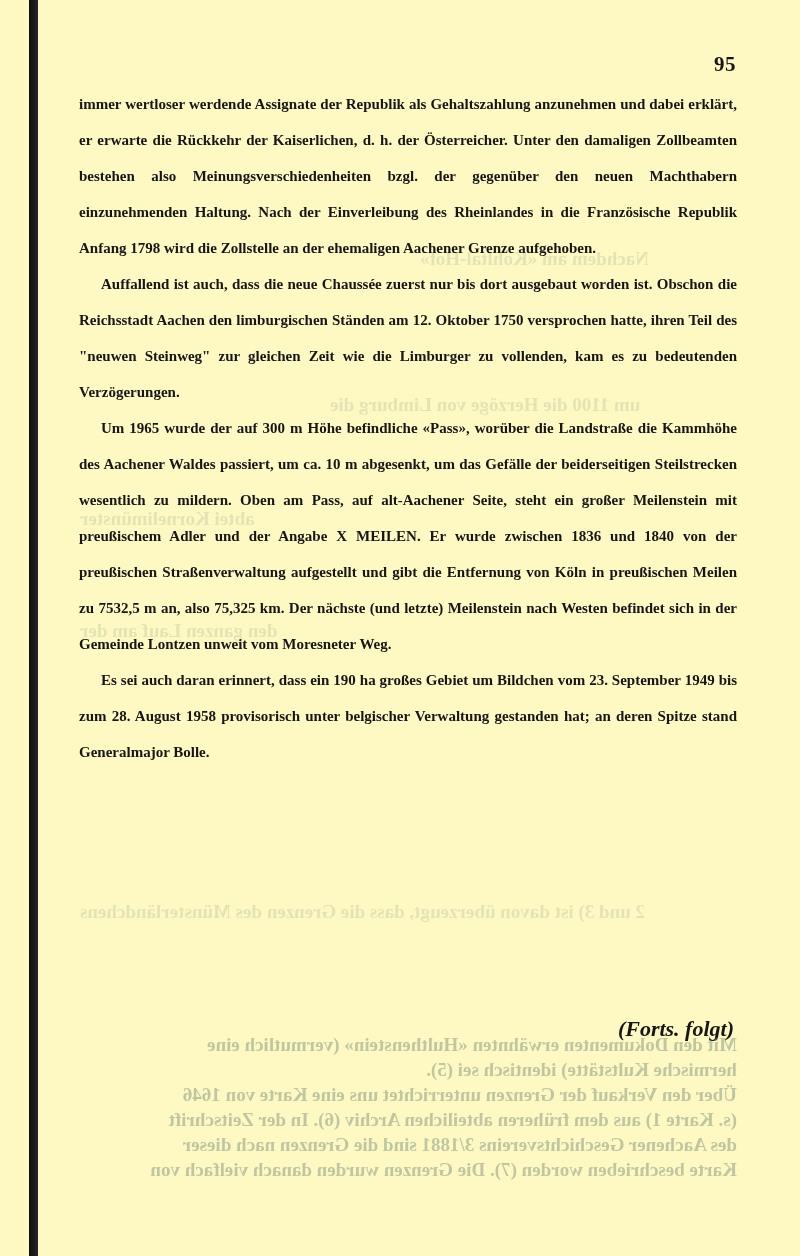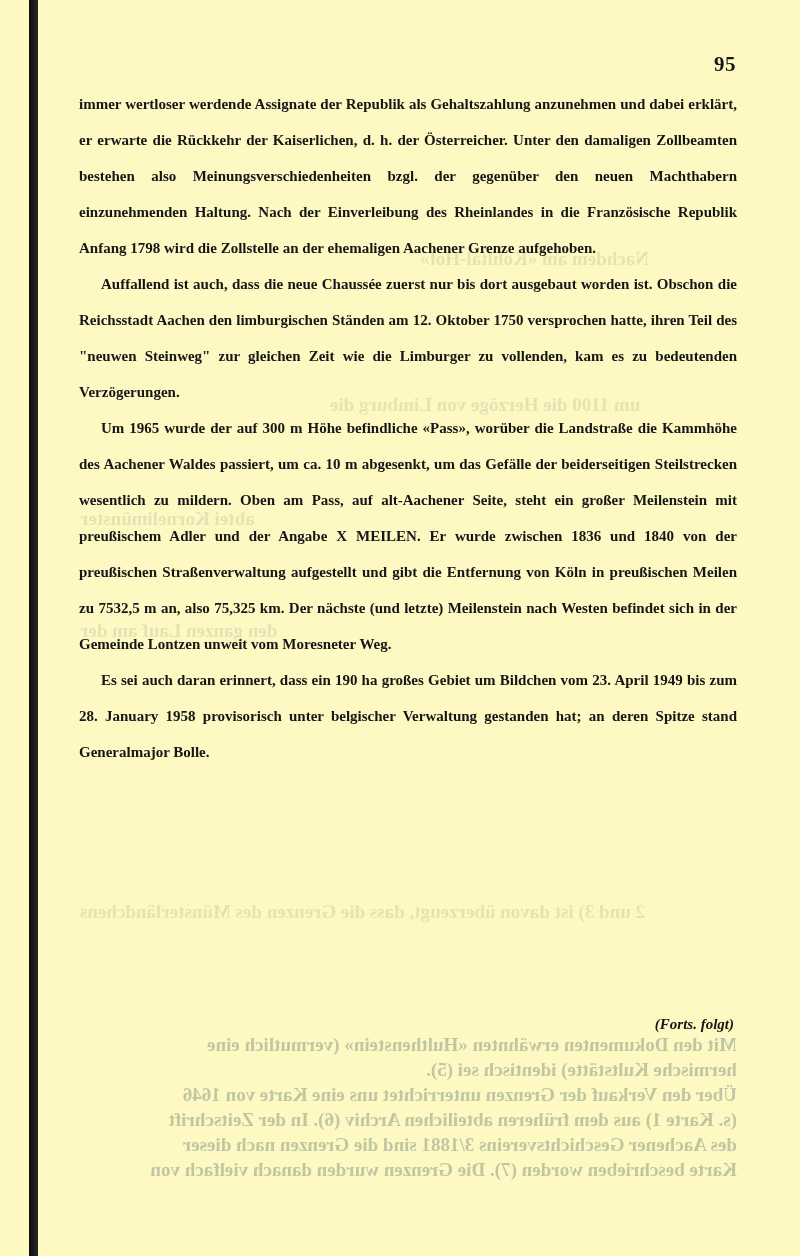--- a/index.html
+++ b/index.html
@@ -37,21 +37,21 @@
     line-height: 36px;
     text-align: justify;
   }
   .body-text p { margin: 0; }
   .body-text p.indent { text-indent: 22px; }
   .continuation {
     position: absolute;
     right: 66px;
     top: 1016px;
     font-style: italic;
-    font-size: 15px;
+    font-size: 22px;
   }
   
   .ghost {
     position: absolute;
     transform: scaleX(-1);
     color: #7d907d;
     filter: blur(0.7px);
     font-size: 19px;
     line-height: 25px;
     pointer-events: none;
@@ -83,21 +83,21 @@
   <div class="ghost ghost-fragment gf1">Nachdem am «Kohltal-Hof»</div>
   <div class="ghost ghost-fragment gf2">um 1100 die Herzöge von Limburg die</div>
   <div class="ghost ghost-fragment gf3">abtei Kornelimünster</div>
   <div class="ghost ghost-fragment gf4">den ganzen Lauf am der</div>
   <div class="ghost ghost-fragment gf5">2 und 3) ist davon überzeugt, dass die Grenzen des Münsterländchens</div>
 
   <div class="body-text">
     <p>immer wertloser werdende Assignate der Republik als Gehaltszahlung anzunehmen und dabei erklärt, er erwarte die Rückkehr der Kaiserlichen, d. h. der Österreicher. Unter den damaligen Zollbeamten bestehen also Meinungsverschiedenheiten bzgl. der gegenüber den neuen Machthabern einzunehmenden Haltung. Nach der Einverleibung des Rheinlandes in die Französische Republik Anfang 1798 wird die Zollstelle an der ehemaligen Aachener Grenze aufgehoben.</p>
     <p class="indent">Auffallend ist auch, dass die neue Chaussée zuerst nur bis dort ausgebaut worden ist. Obschon die Reichsstadt Aachen den limburgischen Ständen am 12. Oktober 1750 versprochen hatte, ihren Teil des "neuwen Steinweg" zur gleichen Zeit wie die Limburger zu vollenden, kam es zu bedeutenden Verzögerungen.</p>
     <p class="indent">Um 1965 wurde der auf 300 m Höhe befindliche «Pass», worüber die Landstraße die Kammhöhe des Aachener Waldes passiert, um ca. 10 m abgesenkt, um das Gefälle der beiderseitigen Steilstrecken wesentlich zu mildern. Oben am Pass, auf alt-Aachener Seite, steht ein großer Meilenstein mit preußischem Adler und der Angabe X MEILEN. Er wurde zwischen 1836 und 1840 von der preußischen Straßenverwaltung aufgestellt und gibt die Entfernung von Köln in preußischen Meilen zu 7532,5 m an, also 75,325 km. Der nächste (und letzte) Meilenstein nach Westen befindet sich in der Gemeinde Lontzen unweit vom Moresneter Weg.</p>
-    <p class="indent">Es sei auch daran erinnert, dass ein 190 ha großes Gebiet um Bildchen vom 23. April 1949 bis zum 28. January 1958 provisorisch unter belgischer Verwaltung gestanden hat; an deren Spitze stand Generalmajor Bolle.</p>
+    <p class="indent">Es sei auch daran erinnert, dass ein 190 ha großes Gebiet um Bildchen vom 23. September 1949 bis zum 28. August 1958 provisorisch unter belgischer Verwaltung gestanden hat; an deren Spitze stand Generalmajor Bolle.</p>
   </div>
 
   <div class="continuation">(Forts. folgt)</div>
 
   <div class="ghost ghost-block">
     <div>Mit den Dokumenten erwähnten «Hulthenstein» (vermutlich eine</div>
     <div>hermische Kultstätte) identisch sei (5).</div>
     <div>Über den Verkauf der Grenzen unterrichtet uns eine Karte von 1646</div>
     <div>(s. Karte 1) aus dem früheren abteilichen Archiv (6). In der Zeitschrift</div>
     <div>des Aachener Geschichtsvereins 3/1881 sind die Grenzen nach dieser</div>

